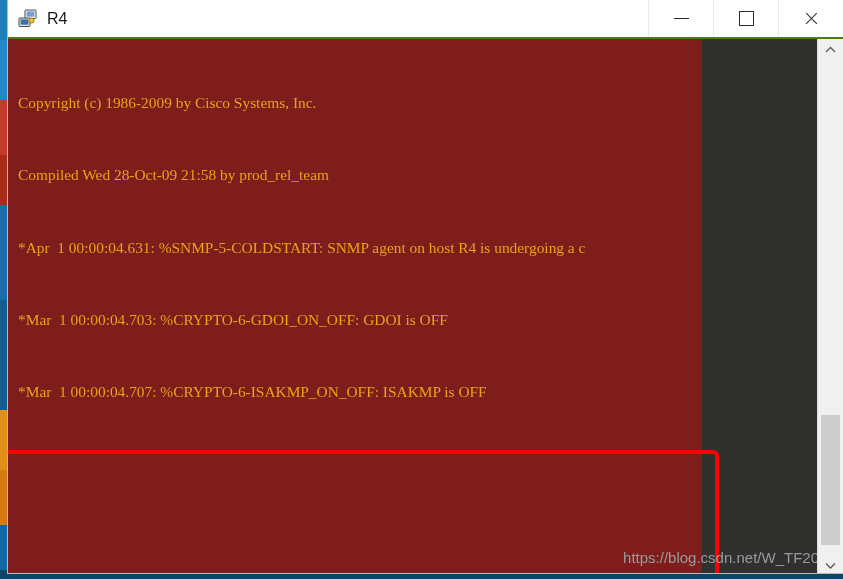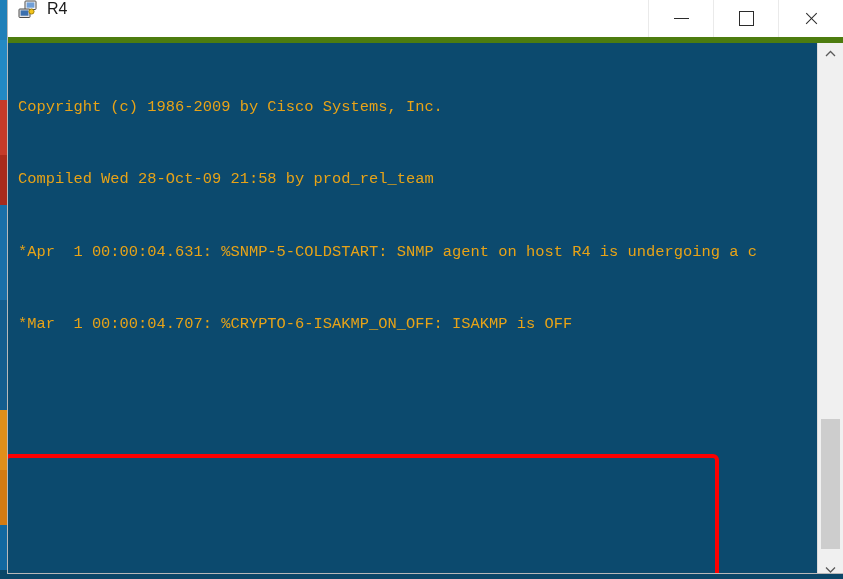--- a/index.html
+++ b/index.html
@@ -59,22 +59,23 @@
     background: #ffffff;
     box-shadow: 0 0 0 1px #b9b9b9;
     overflow: hidden;
   }
 
   
   .titlebar {
     position: relative;
     height: 37px;
     background: #ffffff;
-    border-bottom: 6px solid #4d7c0f;
+    border-bottom: 2px solid #4d7c0f;
     display: flex;
+    align-items: center;
   }
   .title-icon {
     margin-left: 10px;
     width: 20px; height: 20px;
     position: relative;
     flex: 0 0 auto;
   }
   .title-text {
     margin-left: 9px;
     font-family: "Liberation Sans", sans-serif;
@@ -121,27 +122,27 @@
   
   .term-wrap {
     position: relative;
     height: 536px;
     background: #30302e;
     overflow: hidden;
   }
   .term {
     position: absolute;
     left: 0; top: 0;
-    width: 810px;
+    width: 694px;
     height: 536px;
     padding: 4px 0 0 10px;
     box-sizing: border-box;
-    background: #0c4a6e;
+    background: #7f1d1d;
     color: #e8a317;
-    font-family: Liberation Mono, monospace;
+    font-family: Liberation Serif, serif;
     font-size: 15.4px;
     line-height: 24.1px;
     white-space: pre;
     letter-spacing: 0px;
   }
   .term .line { height: 24.1px; }
 
   
   .red-box {
     position: absolute;
@@ -248,20 +249,21 @@
         </div>
       </div>
     </div>
 
     <div class="term-wrap">
 
       <div class="term">
         <div class="line">Copyright (c) 1986-2009 by Cisco Systems, Inc.</div>
         <div class="line">Compiled Wed 28-Oct-09 21:58 by prod_rel_team</div>
         <div class="line">*Apr  1 00:00:04.631: %SNMP-5-COLDSTART: SNMP agent on host R4 is undergoing a c</div>
+        <div class="line">*Mar  1 00:00:04.703: %CRYPTO-6-GDOI_ON_OFF: GDOI is OFF</div>
         <div class="line">*Mar  1 00:00:04.707: %CRYPTO-6-ISAKMP_ON_OFF: ISAKMP is OFF</div>
         
         
         
         
         
         
         
         
         
@@ -273,20 +275,21 @@
         
         
 
         
 
         
       </div>
 
       <div class="red-box"></div>
 
+      <div class="watermark">https://blog.csdn.net/W_TF20</div>
 
       <div class="scrollbar">
         <div class="sb-track"></div>
         <div class="sb-arrow sb-up">
           <svg width="11" height="7" viewBox="0 0 11 7">
               <path d="M1 6 L5.5 1.5 L10 6" fill="none" stroke="#5a5a5a" stroke-width="1.3"></path>
             </svg>
         </div>
         <div class="sb-thumb"></div>
         <div class="sb-arrow sb-down">

